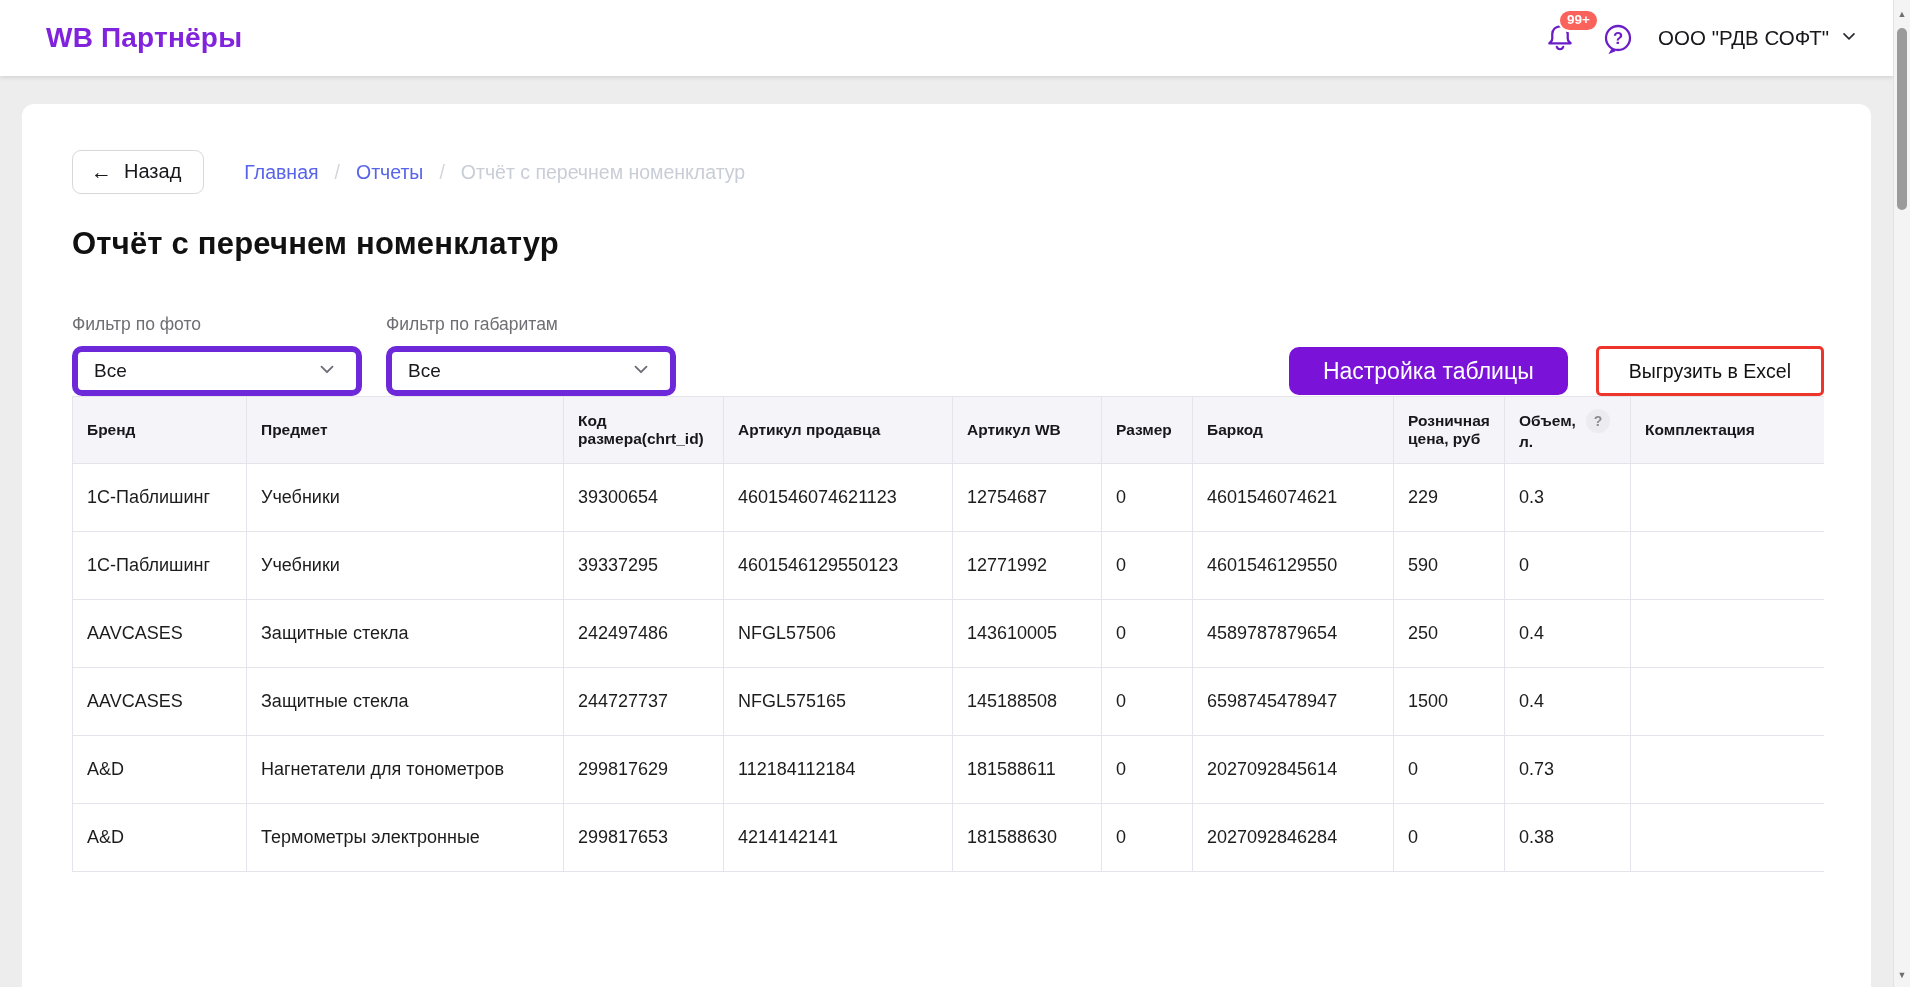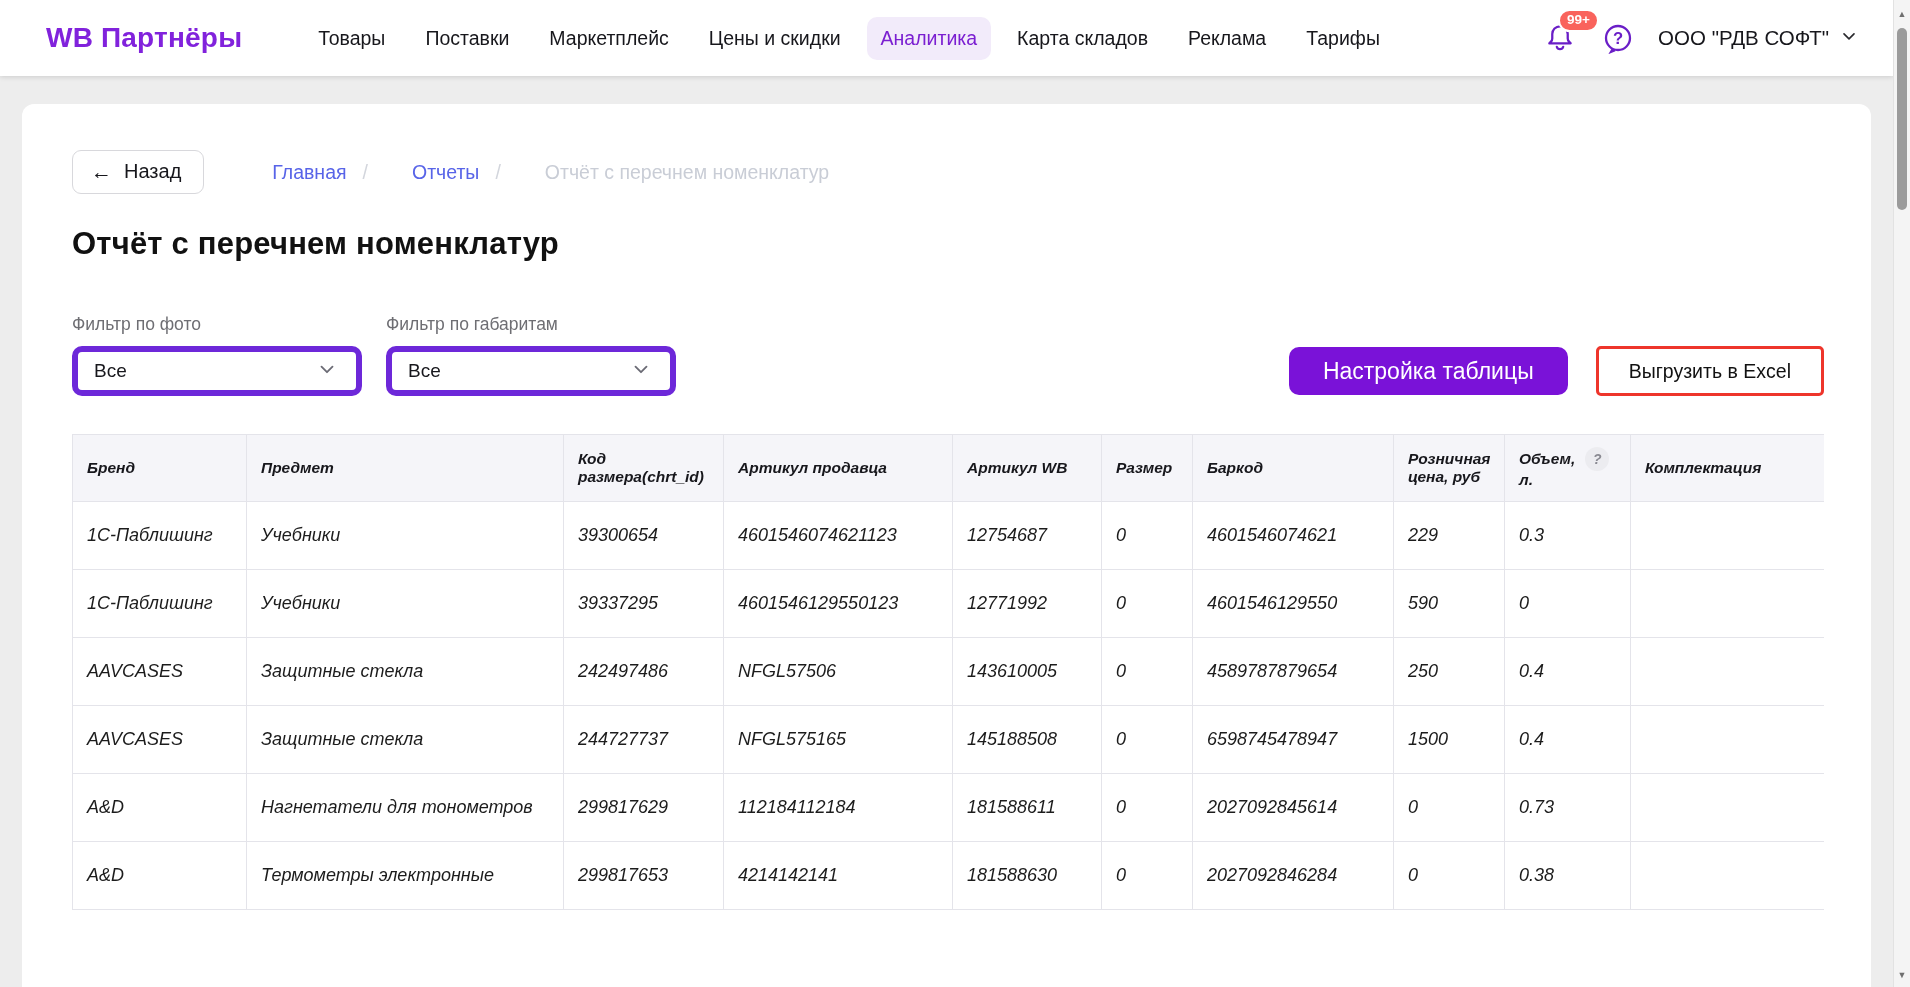--- a/index.html
+++ b/index.html
@@ -44,21 +44,21 @@
   .card { background:#ffffff; border-radius:12px; width:1849px; height:980px; padding:46px 40px 0 50px; }
 
   .toolbar-row { display:flex; align-items:center; gap:40px; }
   .back-btn {
     display:flex; align-items:center; gap:12px; background:#fff;
     border:1px solid #d8d8dc; border-radius:9px; padding:9px 22px 10px 18px;
     font-size:20px; color:#17171c; cursor:pointer; font-family:inherit;
   }
   .back-arrow { font-size:21px; line-height:1; }
   .crumbs { display:flex; align-items:center; gap:16px; font-size:19.5px; }
-  .crumb { color:#5864e8; cursor:pointer;margin-left:28px; }
+  .crumb { color:#5864e8; cursor:pointer; }
   .crumb.current { color:#c9cdd6; cursor:default; }
   .crumb-sep { color:#d3d6dd; }
 
   .page-title { font-size:31px; font-weight:bold; color:#111; margin-top:32px; letter-spacing:.2px; }
 
   
   .controls-row { display:flex; align-items:flex-end; margin-top:52px; width:1752px;gap:8px; }
   .filters { display:flex; gap:24px; }
   .filter-group { display:flex; flex-direction:column; gap:11px; }
   .filter-label { font-size:17.5px; color:#6e6e73; }
@@ -71,47 +71,37 @@
   .btn-primary {
     background:#7a12d8; color:#fff; border:none; border-radius:10px;
     height:48px; padding:0 34px; font-size:23px; cursor:pointer; font-family:inherit;
   }
   .btn-export {
     background:#fff; color:#111; border:3px solid #ee352b; border-radius:5px;
     height:50px; padding:4px 30px; font-size:19.5px; cursor:pointer; font-family:inherit;
   }
 
   
-  .table-wrap { margin-top:38px; width:1752px; overflow:hidden;font-style:italic; }
+  .table-wrap { width:1752px; overflow:hidden; }
   table { border-collapse:collapse; table-layout:fixed; width:1752px; }
   th,td { border:1px solid #e4e4ea; text-align:left; vertical-align:middle; padding:0 10px 0 14px; overflow:hidden; }
   thead th { background:#f5f5f9; height:67px; font-size:15.5px; font-weight:bold; color:#17171c; }
   tbody td { height:68px; font-size:18px; color:#1c1c1c; white-space:nowrap; }
   .th-row { display:flex; align-items:center; gap:10px; }
   .qmark {
     width:24px; height:24px; border-radius:50%; background:#ececf0; color:#8a8a92;
     font-size:14px; font-weight:bold; display:inline-flex; align-items:center;
     justify-content:center; flex:0 0 auto; cursor:pointer;
   }
 </style>
 </head>
 <body>
 
 <header class="topnav">
   <div class="logo">WB Партнёры</div>
-  <nav class="menu">
-      <div class="menu-item">Товары</div>
-      <div class="menu-item">Поставки</div>
-      <div class="menu-item">Маркетплейс</div>
-      <div class="menu-item">Цены и скидки</div>
-      <div class="menu-item active">Аналитика</div>
-      <div class="menu-item">Карта складов</div>
-      <div class="menu-item">Реклама</div>
-      <div class="menu-item">Тарифы</div>
-    </nav>
   <div class="nav-right">
     <div class="bell-wrap">
       <span>
         <svg width="32" height="34" viewBox="0 0 24 24" fill="none" stroke="#6a1ec7" stroke-width="1.7" stroke-linecap="round" stroke-linejoin="round">
           <path d="M12 3.2a5.8 5.8 0 0 0-5.8 5.8v3.4c0 .9-.35 1.7-.95 2.3L4 16h16l-1.25-1.3a3.3 3.3 0 0 1-.95-2.3V9a5.8 5.8 0 0 0-5.8-5.8z"></path>
           <path d="M9.6 18.6a2.5 2.5 0 0 0 4.8 0"></path>
         </svg>
       </span>
       <span class="badge">99+</span>
     </div>

